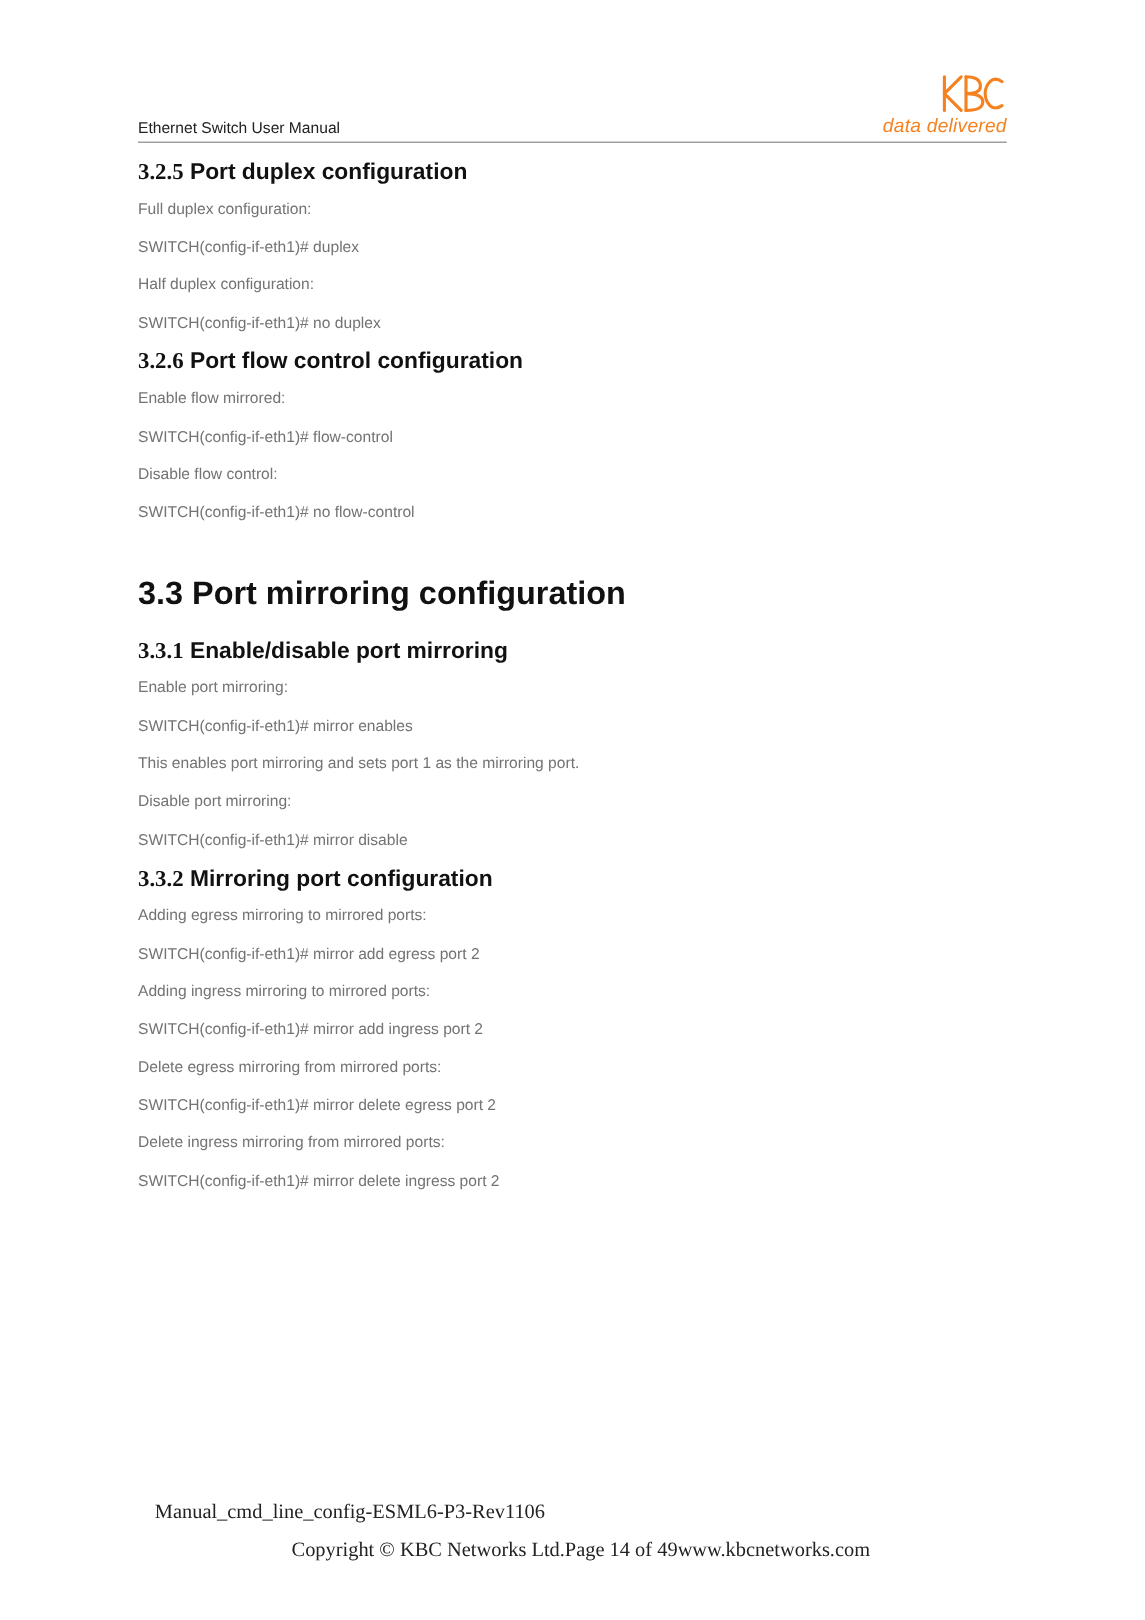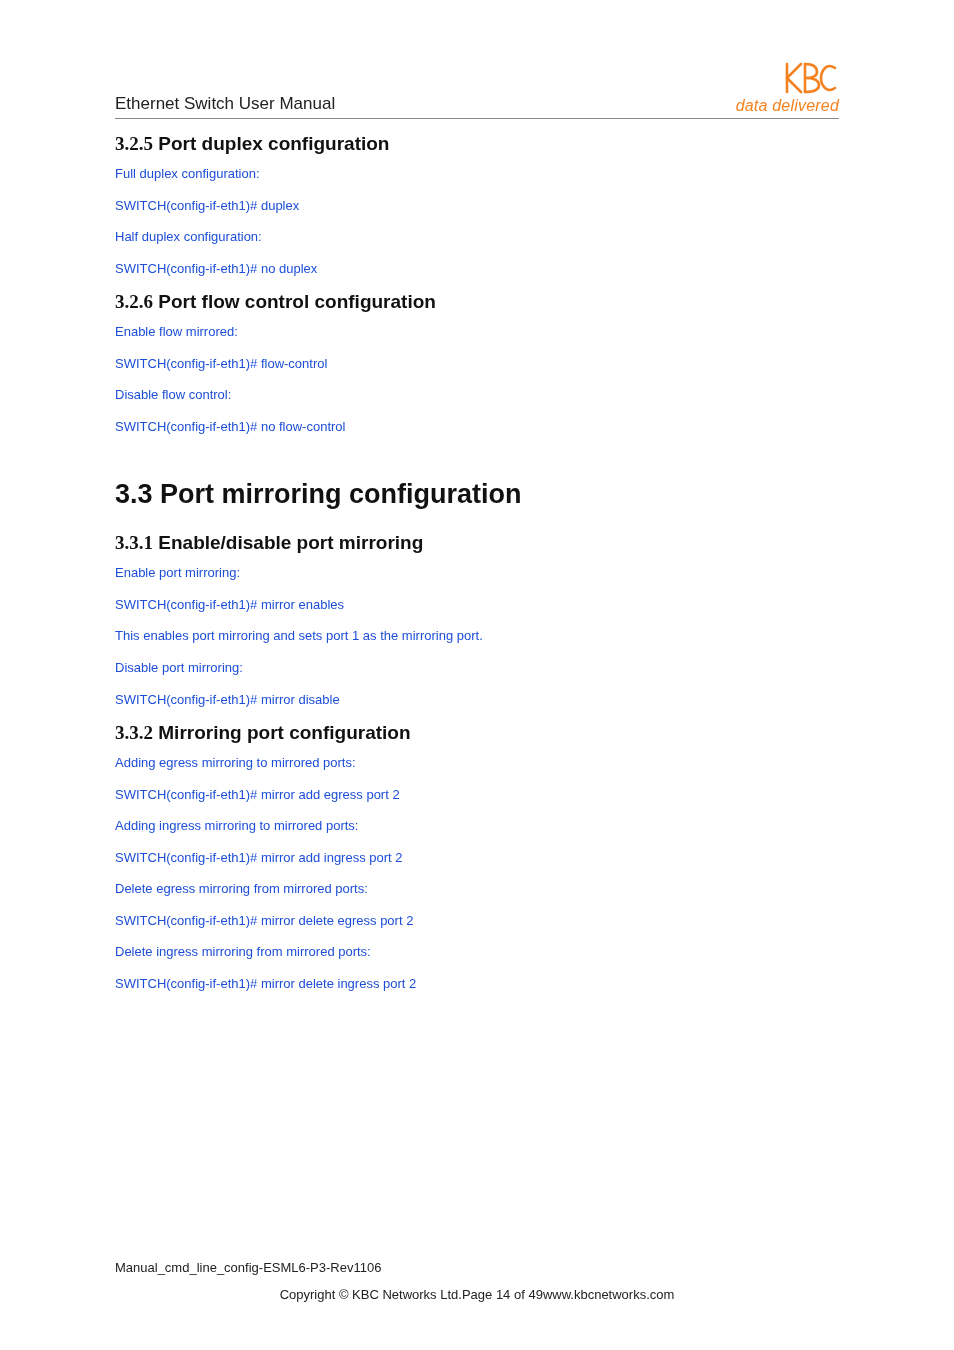--- a/index.html
+++ b/index.html
@@ -14,21 +14,21 @@
   }
   .header-row {
     display: flex;
     justify-content: space-between;
     align-items: flex-end;
     border-bottom: 1px solid #888;
     padding-bottom: 4px;
     margin-bottom: 14px;
   }
   .header-title {
-    font-size: 17px;
+    font-size: 13px;
     color: #222;
   }
   .logo-block {
     text-align: right;
     line-height: 1;
   }
   .logo-svg { display: block; margin-left: auto; }
   .logo-tagline {
     font-style: italic;
     font-size: 16px;
@@ -42,40 +42,41 @@
     color: #111;
     margin-top: 8px;
     margin-bottom: 10px;
   }
   .subhead-num {
     font-family: Georgia, 'Times New Roman', serif;
     font-weight: bold;
   }
   .body-line {
     font-size: 13px;
-    color: #1d4ed8;
+    color: #737373;
     margin-bottom: 14px;
     line-height: 1.35;
   }
   .section-gap { }
   .h2 {
     font-size: 27px;
     font-weight: bold;
     color: #111;
     margin-top: 44px;
     margin-bottom: 22px;
     font-family: Verdana, Geneva, sans-serif;
   }
   .footer {
     position: absolute;
-    left: 115px;
+    left: 129px;
     right: 115px;
     bottom: 48px;
-    font-size: 13px;
+    font-size: 17px;
     color: #222;
+    font-family: Liberation Serif, serif;
   }
   .footer-file { margin-bottom: 12px; }
   .footer-row {
     display: flex;
     justify-content: center;
   }
 </style>
 </head>
 <body>
 

